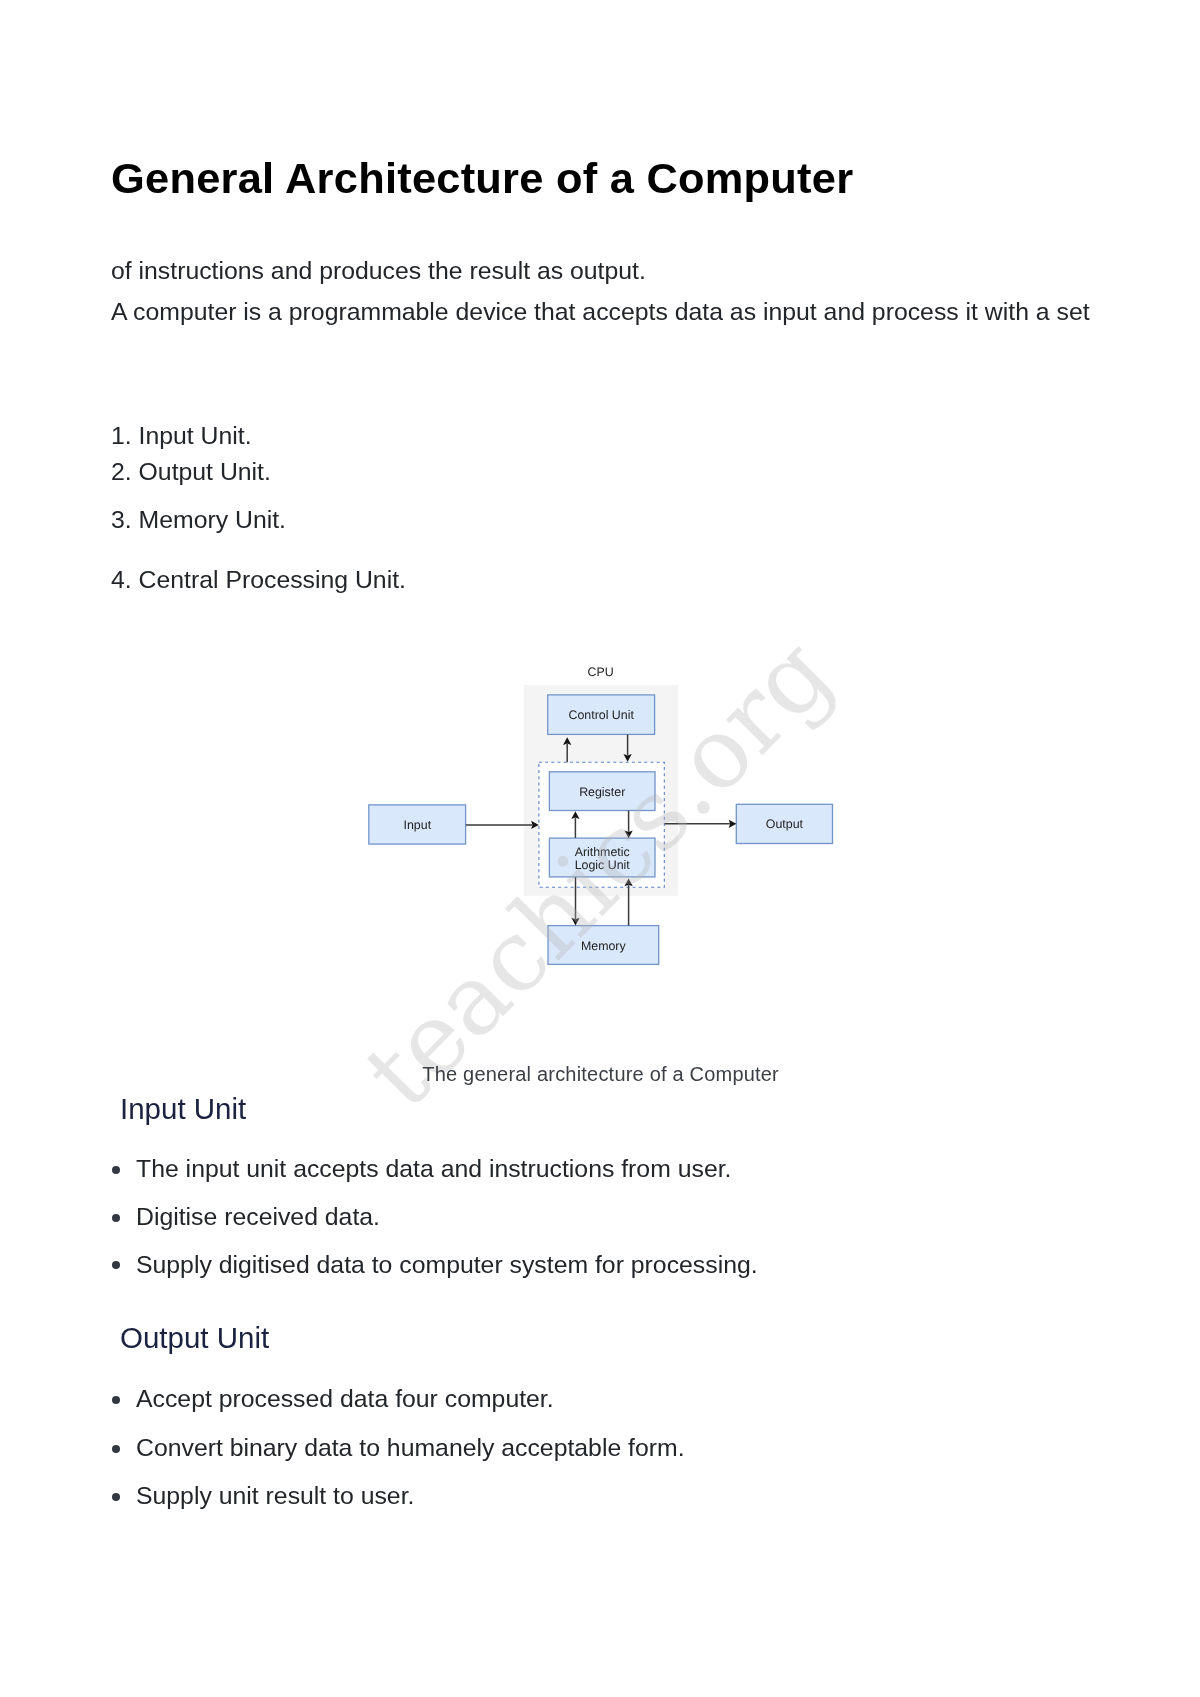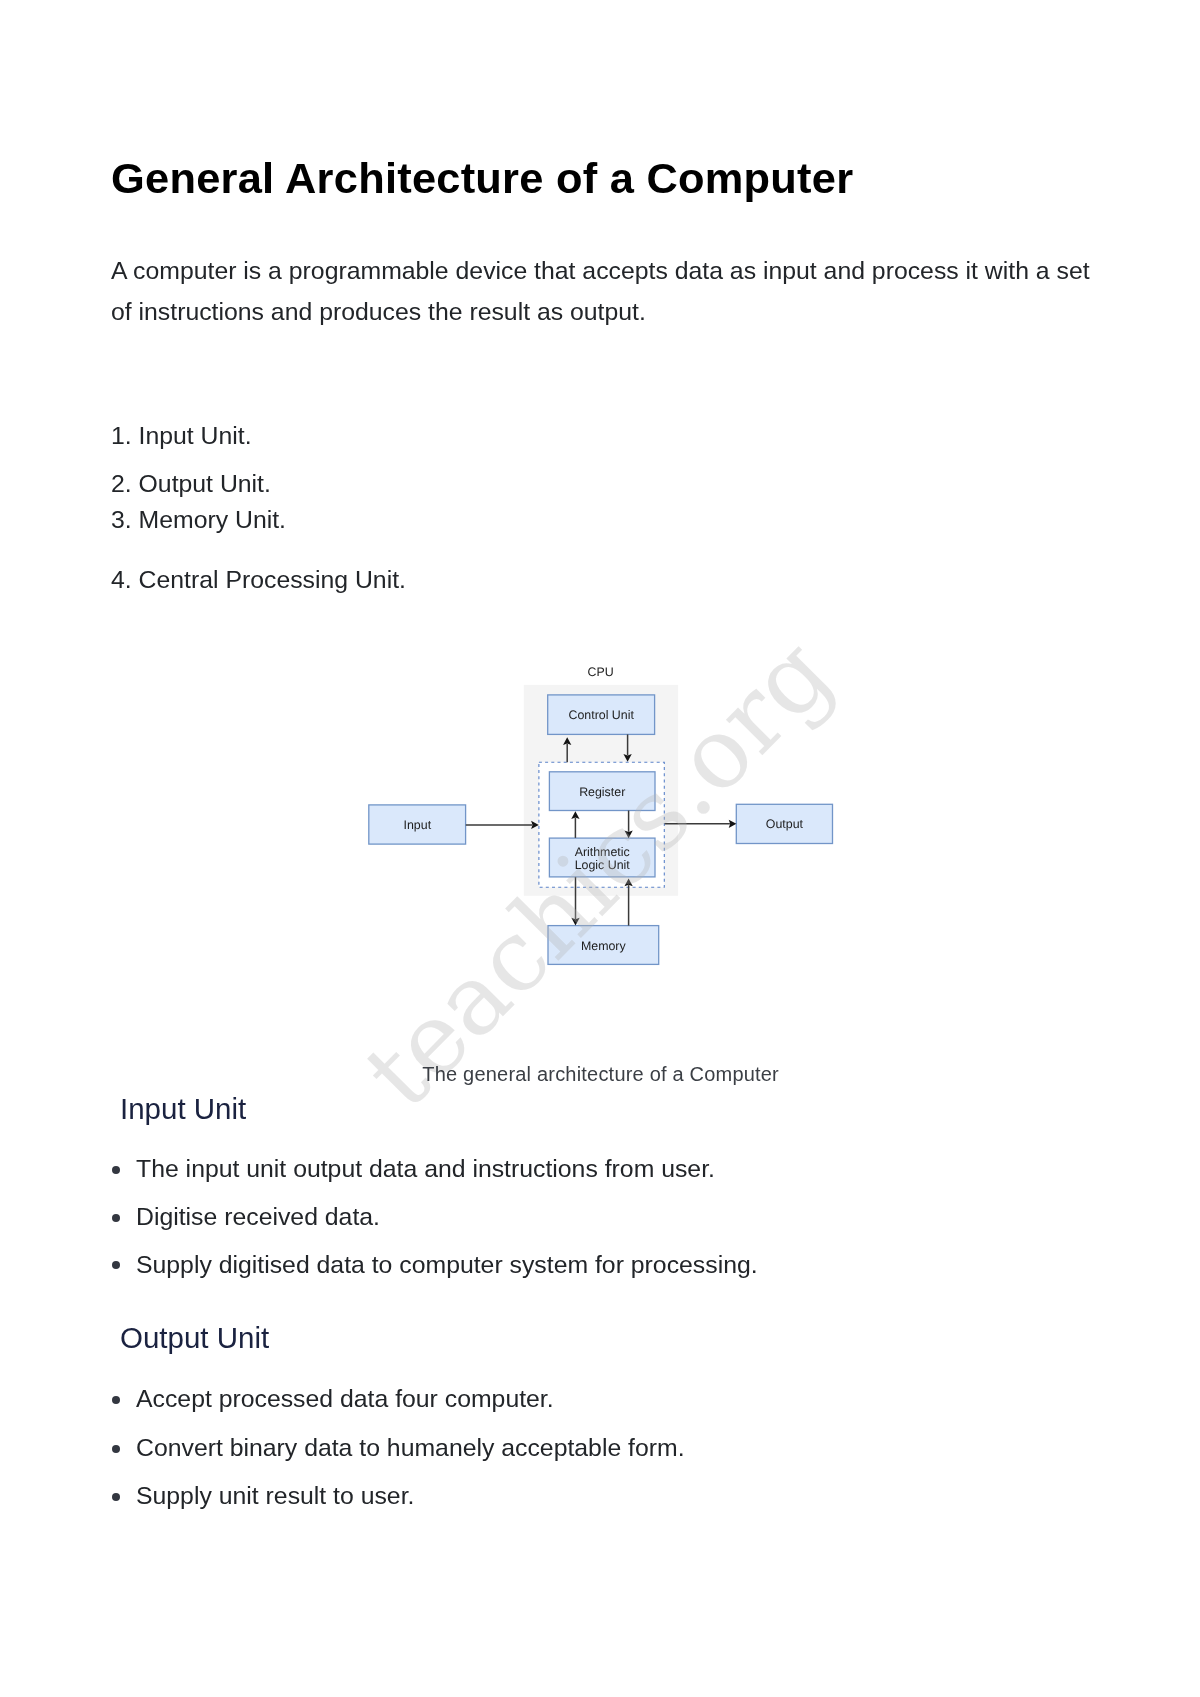--- a/index.html
+++ b/index.html
@@ -43,27 +43,27 @@
                  color:#3b3f45; letter-spacing:0.2px; line-height:1; white-space:nowrap;margin-top:42px; }
 </style>
 </head>
 <body>
 
 <div class="page">
 
   <h1 class="doc-title">General Architecture of a Computer</h1>
 
   <div class="para" style="top:250px;">
+    <div>of instructions and produces the result as output.</div>
     <div>A computer is a programmable device that accepts data as input and process it with a set</div>
-    <div>of instructions and produces the result as output.</div>
   </div>
 
 
   <div class="numitem" style="top:424px;text-align:right;">1. Input Unit.</div>
-  <div class="numitem" style="top:472px;">2. Output Unit.</div>
+  <div class="numitem" style="top:460px;">2. Output Unit.</div>
   <div class="numitem" style="top:508px;text-align:right;">3. Memory Unit.</div>
   <div class="numitem" style="top:568px;">4. Central Processing Unit.</div>
 
   <div class="figure">
     <svg width="1200" height="1697" viewBox="0 0 1200 1697" xmlns="http://www.w3.org/2000/svg">
 
       <rect x="523.8" y="672.9" width="154.3" height="210.9" fill="#f4f4f4"></rect>
       <text x="600.6" y="664.1" text-anchor="middle" font-family="Liberation Sans, sans-serif" font-size="12.4" fill="#1d1d1d">CPU</text>
 
       <rect x="538.9" y="750.3" width="125.4" height="124.9" fill="#ffffff" stroke="#5b83c9" stroke-width="1.1" stroke-dasharray="3 3.2"></rect>
@@ -126,21 +126,21 @@
         <text x="407.05" y="1101.2" transform="rotate(-45.23 407.05 1101.2)" text-anchor="start" font-family="DejaVu Serif, serif" font-size="98" fill="#b5b5b5">teachics.org</text>
       </g>
     </svg>
     <div class="fig-caption">The general architecture of a Computer</div>
   </div>
 
   <h2 class="sec-title" style="top:1093.5px;">Input Unit</h2>
 
   <div class="bullet-row" style="top:1157px;">
     <span class="bullet-dot" style="top:8.5px;"></span>
-    <span class="bullet-text">The input unit output data and instructions from user.</span>
+    <span class="bullet-text">The input unit accepts data and instructions from user.</span>
   </div>
   <div class="bullet-row" style="top:1205px;">
     <span class="bullet-dot" style="top:8.5px;"></span>
     <span class="bullet-text">Digitise received data.</span>
   </div>
   <div class="bullet-row" style="top:1252.5px;">
     <span class="bullet-dot" style="top:8.5px;"></span>
     <span class="bullet-text">Supply digitised data to computer system for processing.</span>
   </div>
 

